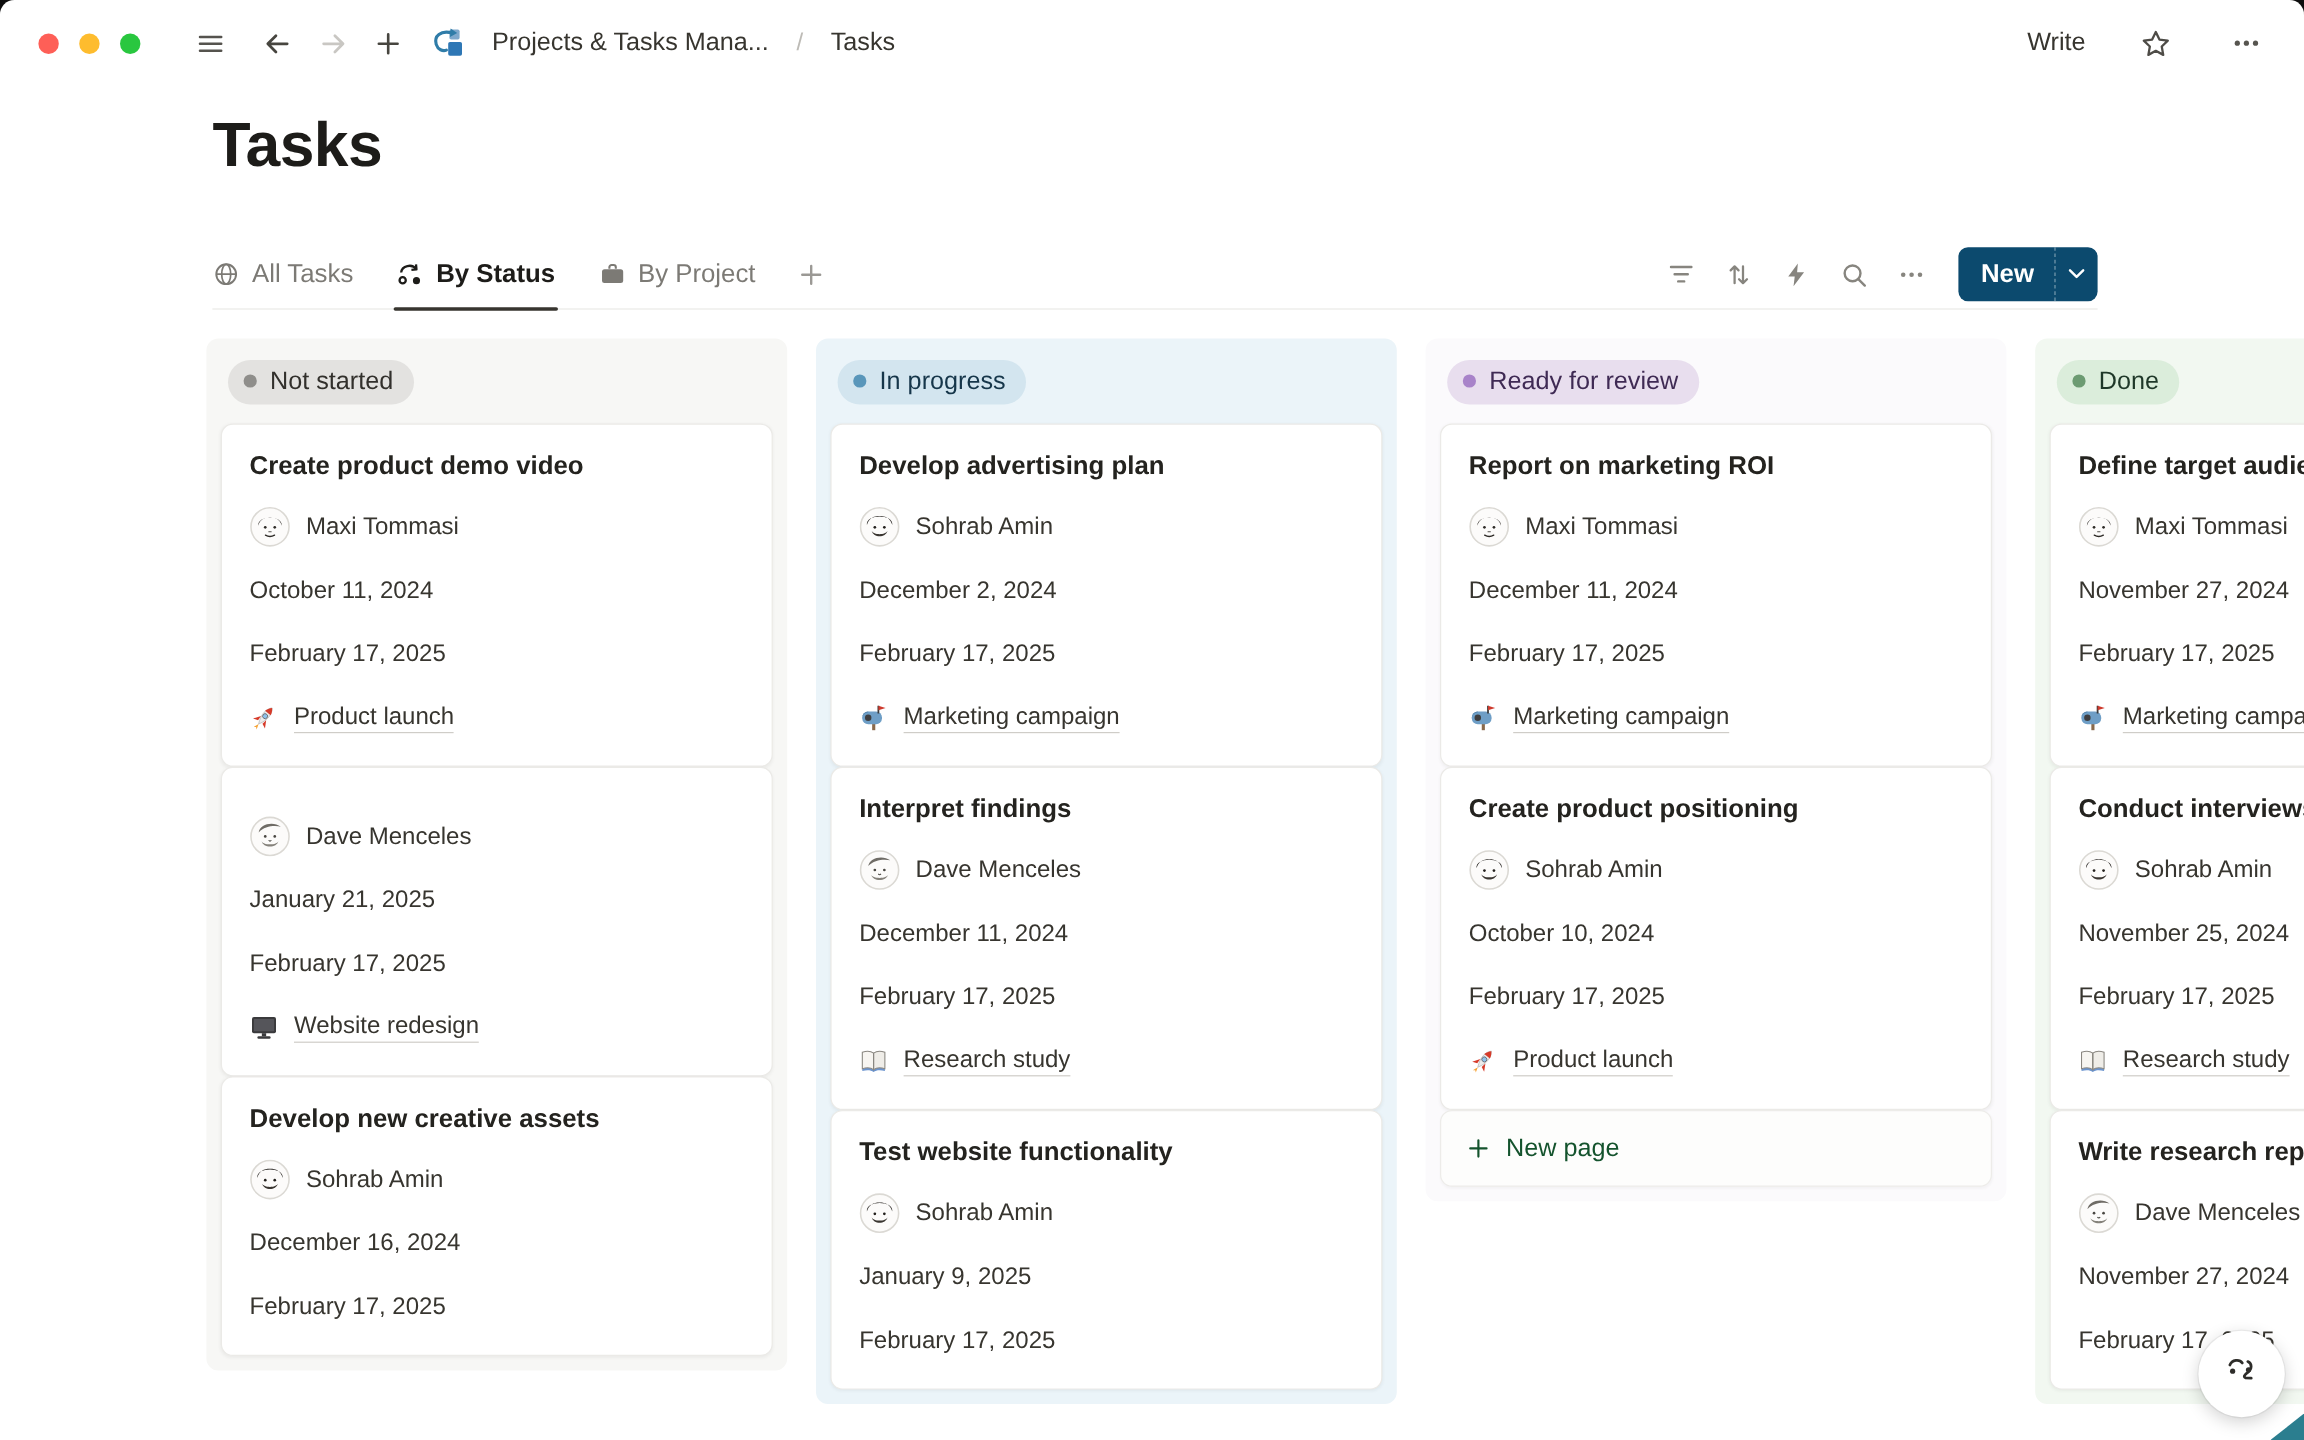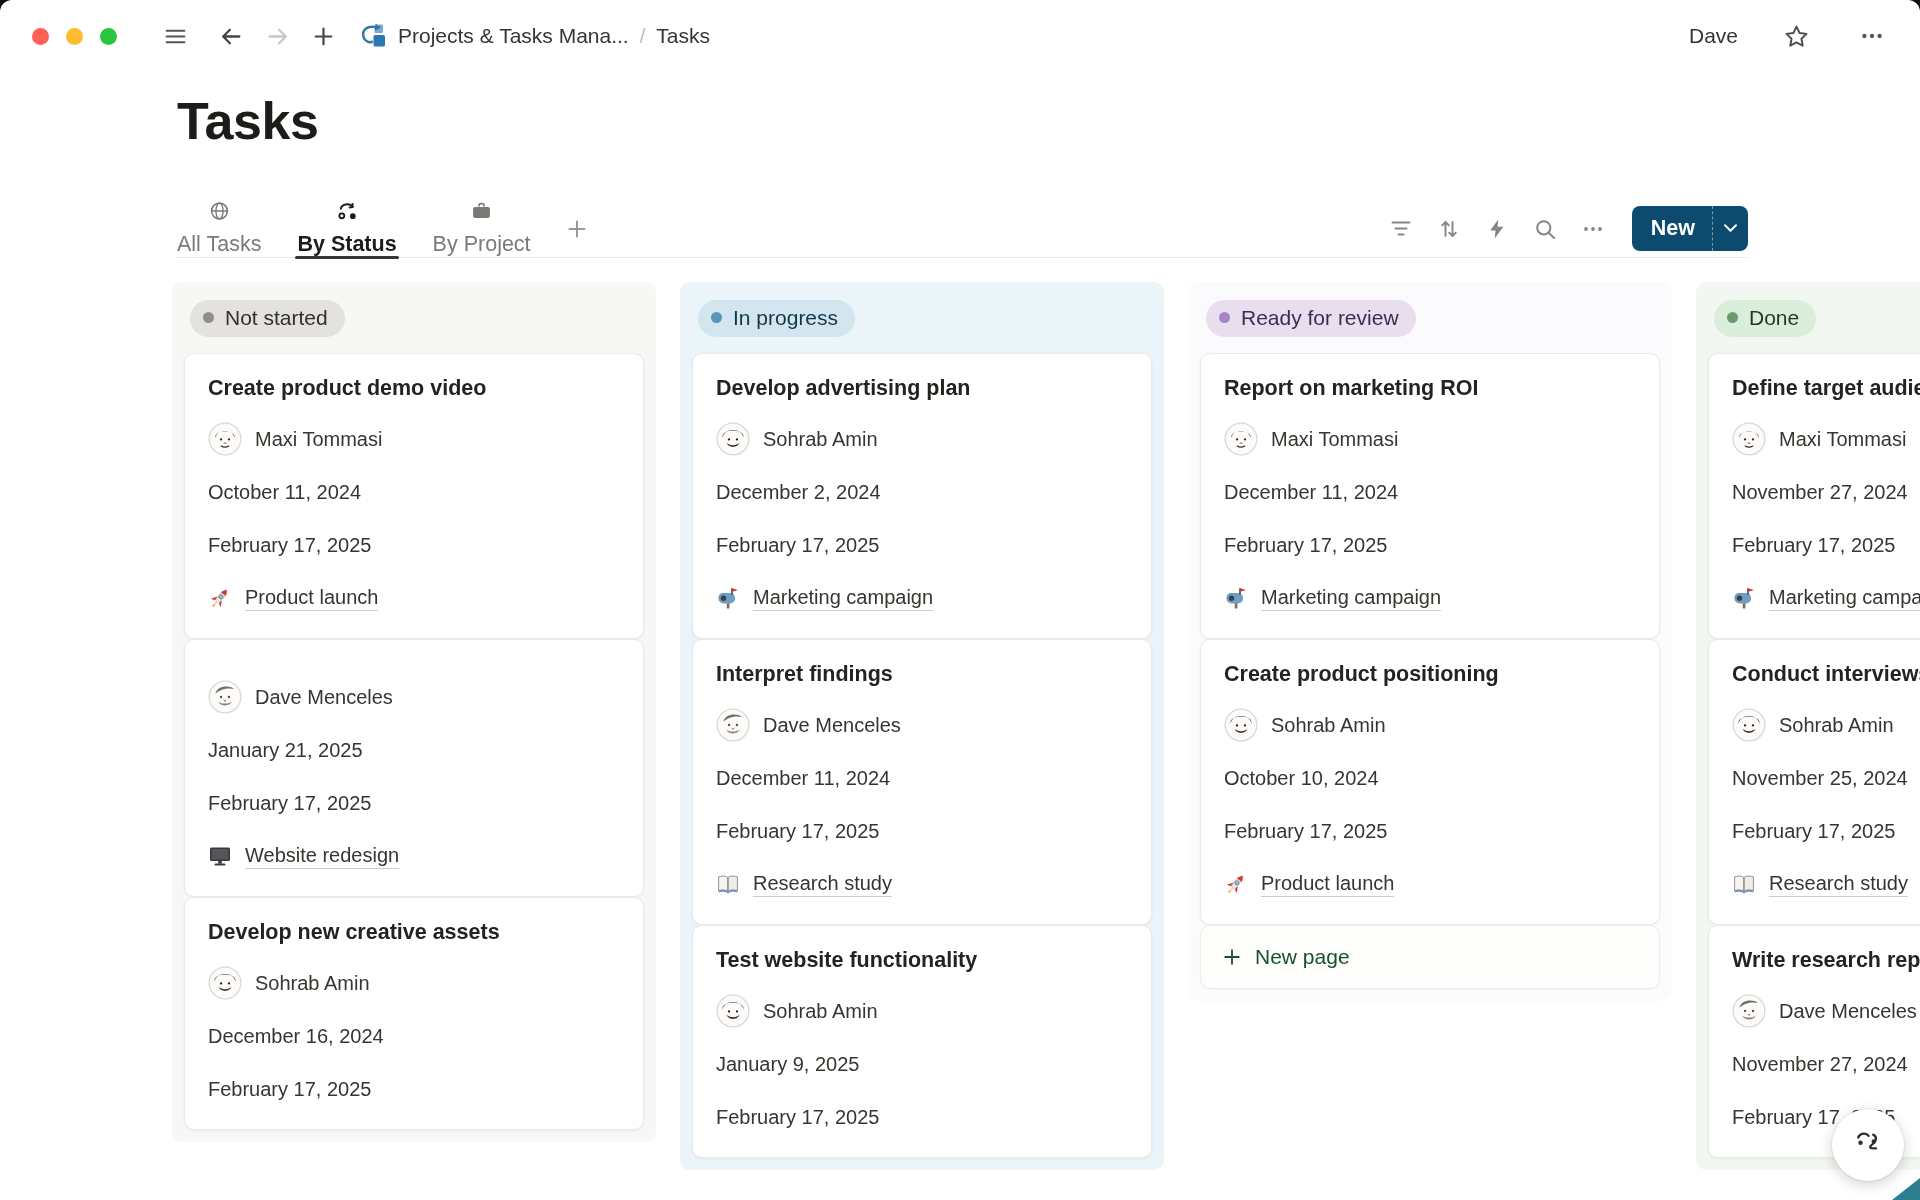--- a/index.html
+++ b/index.html
@@ -11,34 +11,34 @@
   .topbar { display:flex; align-items:center; height:66px; padding:6px 30px 0 32px; }
   .lights { display:flex; gap:17px; align-items:center; }
   .light { width:17px; height:17px; border-radius:50%; }
   .light.red{background:#FE5F57}.light.yellow{background:#FEBC2E}.light.green{background:#29C73F}
   .icon-btn { display:flex; align-items:center; justify-content:center; width:36px; height:36px; border-radius:6px; }
   .icon-btn svg{ width:25px; height:25px; }
   .menu-btn{ margin-left:40px; color:#55534E; }
   .back-btn{ margin-left:20px; color:#47453F; }
   .fwd-btn{ margin-left:10px; color:#C9C7C3; }
   .newtab-btn{ margin-left:10px; color:#47453F; }
-  .breadcrumb { display:flex; align-items:center; margin-left:18px; font-size:21px; gap:11px; }
+  .breadcrumb { display:flex; align-items:center; margin-left:18px; font-size:21px; gap:23px; }
   .breadcrumb .app-logo svg{ width:28px; height:28px; display:block; }
   .crumb-sep { color:#BDBBB6; font-size:20px; }
   .topbar-right { margin-left:auto; display:flex; align-items:center; gap:40px; }
   .share-btn { font-size:21px; color:#37352F; }
   .star-btn { color:#4E4C47; } .star-btn svg{width:27px;height:27px;}
   .more-top-btn { color:#57554F; } .more-top-btn svg{width:26px;height:26px;}
 
   
   .page-title { margin:24px 0 0 177px; font-size:52px; line-height:1.2; font-weight:700; color:#1D1C19; letter-spacing:-.4px; }
 
   
   .tabsbar { margin:48px 172px 0 177px; display:flex; align-items:center; height:58px; border-bottom:1px solid #E9E9E7; position:relative; }
-  .tab { display:flex; align-items:center; gap:10px; font-size:21.5px; font-weight:500; color:#7C7A75; margin-right:36px; height:100%; position:relative; cursor:default;flex-direction:column; }
+  .tab { display:flex; align-items:center; gap:10px; font-size:21.5px; font-weight:500; color:#7C7A75; margin-right:36px; height:100%; position:relative; cursor:default; }
   .tab svg{ width:23px; height:23px; }
   .tab.active { color:#1D1C19; font-weight:700; }
   .tab.active::after { content:""; position:absolute; left:-2px; right:-2px; bottom:-2px; height:3px; background:#37352F; border-radius:2px; }
   .tab-add { color:#9B9995; margin-left:-8px; } .tab-add svg{width:22px;height:22px;}
   .tabsbar-right { margin-left:auto; display:flex; align-items:center; gap:6px; }
   .tool-btn { width:42px; height:42px; display:flex; align-items:center; justify-content:center; color:#87857F; border-radius:6px; }
   .tool-btn svg{ width:24px; height:24px; }
   .new-btn { display:flex; align-items:center; height:45px; border-radius:8px; color:#fff; margin-left:12px; overflow:hidden; }
   .new-label { padding:0 17px 0 19px; font-size:21.5px; font-weight:600; line-height:45px; }
   .new-split { width:36px; align-self:stretch; display:flex; align-items:center; justify-content:center; border-left:1px dashed rgba(255,255,255,.45); }
@@ -110,21 +110,21 @@
           <rect x="14.5" y="13" width="11.5" height="11.5" rx="1.5" fill="#2E77B5"></rect>
           <path d="M18 5.5 C8 3 2.5 8 4.5 15 C5.8 19.3 10 21 13 19.8" stroke="#2F7CA8" stroke-width="2.6" fill="none" stroke-linecap="round"></path>
           <polygon points="16.5,1.8 22,5.5 16,8.8" fill="#2F7CA8"></polygon>
         </svg>
       </span>
       <span>Projects &amp; Tasks Mana...</span>
       <span class="crumb-sep">/</span>
       <span>Tasks</span>
     </div>
     <div class="topbar-right">
-      <span class="share-btn">Dave</span>
+      <span class="share-btn">Write</span>
       <span class="icon-btn star-btn">
         <svg viewBox="0 0 24 24">
             <path d="M12 3.2l2.7 5.7 6.2.8-4.5 4.3 1.1 6.2-5.5-3-5.5 3 1.1-6.2L3.1 9.7l6.2-.8z" fill="none" stroke="currentColor" stroke-width="1.7" stroke-linejoin="round"></path>
           </svg>
       </span>
       <span class="icon-btn more-top-btn">
         <svg viewBox="0 0 24 24">
             <circle cx="5" cy="12" r="2" fill="currentColor"></circle>
             <circle cx="12" cy="12" r="2" fill="currentColor"></circle>
             <circle cx="19" cy="12" r="2" fill="currentColor"></circle>

